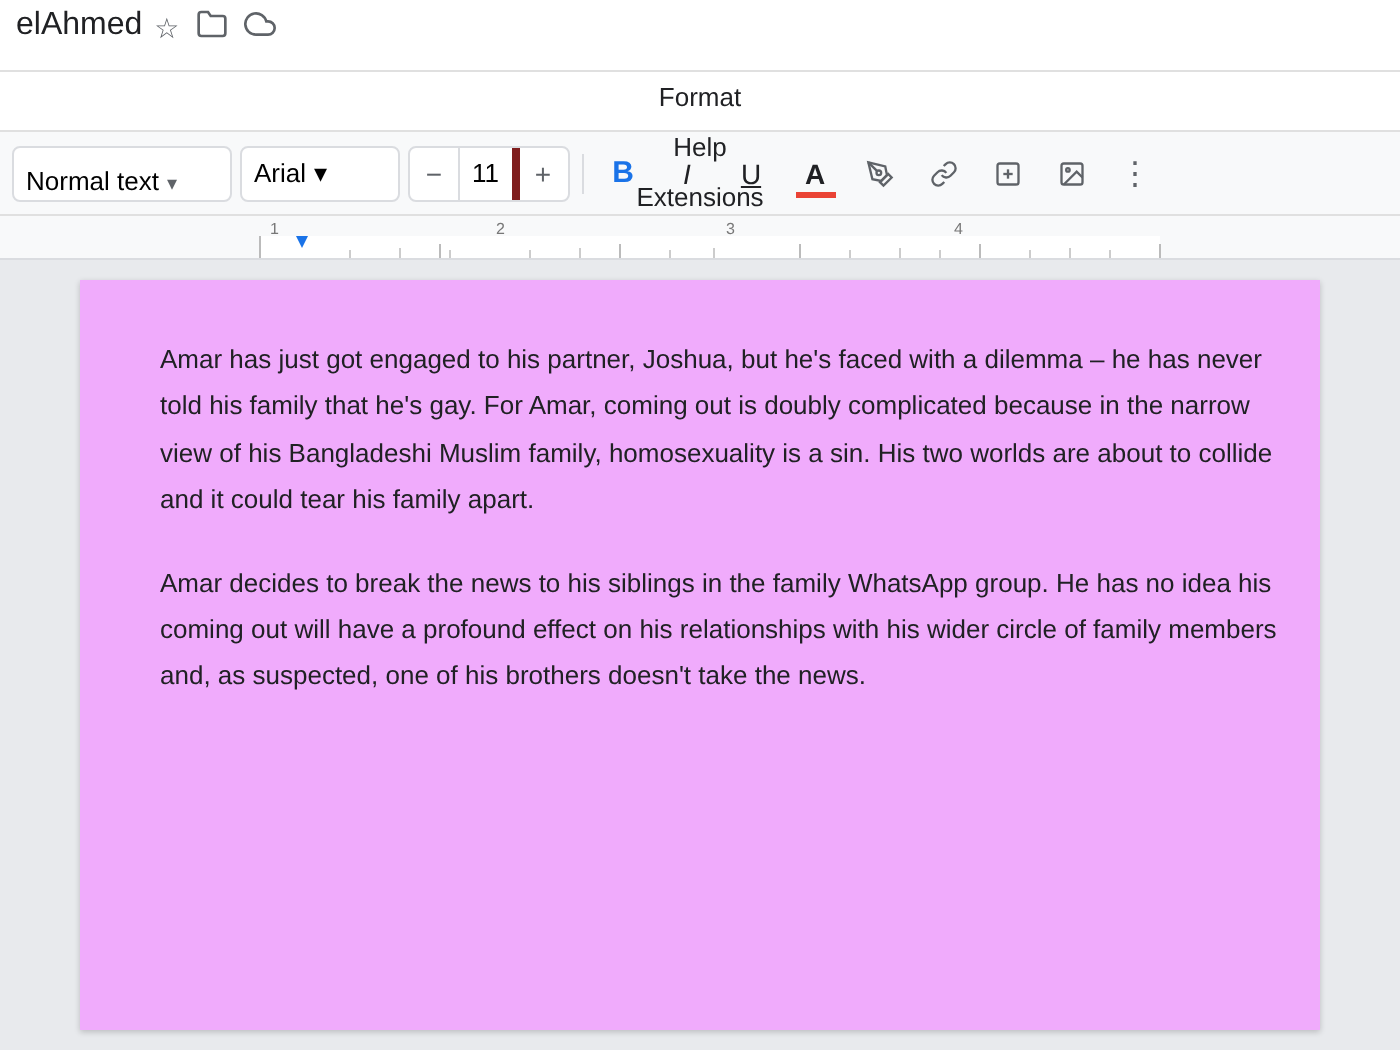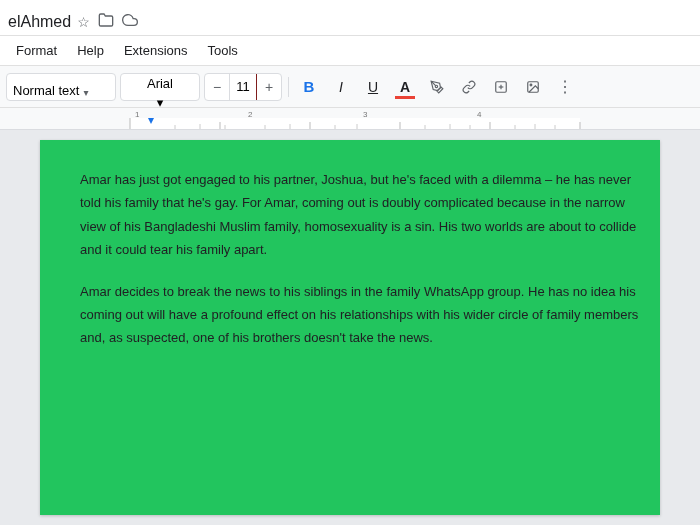--- a/index.html
+++ b/index.html
@@ -1,21 +1,21 @@
 <!DOCTYPE html>
 <html><head>
   <meta charset="utf-8">
   <style>
     * { margin: 0; padding: 0; box-sizing: border-box; }
     body { font-family: Arial, sans-serif; background: #fff; width: 700px; height: 525px; overflow: hidden; }
 
     
     .top-bar {
       display: flex;
-      align-items: flex-end;
+      align-items: flex-start;
       padding: 4px 8px;
       height: 36px;
       border-bottom: 1px solid #e0e0e0;
       background: #fff;
     }
     .doc-title {
       font-size: 16px;
       color: #202124;
       font-weight: 400;
       margin-right: 6px;
@@ -33,20 +33,21 @@
 
     
     .menu-bar {
       display: flex;
       align-items: center;
       padding: 2px 8px;
       height: 30px;
       background: #fff;
       border-bottom: 1px solid #e0e0e0;
       gap: 4px;
+      flex-direction: column;
     }
     .menu-item {
       font-size: 13px;
       color: #202124;
       padding: 3px 8px;
       border-radius: 4px;
       cursor: pointer;
     }
 
     
@@ -78,21 +79,20 @@
       align-items: center;
       border: 1px solid #dadce0;
       border-radius: 4px;
       padding: 2px 6px;
       height: 28px;
       min-width: 80px;
       font-size: 13px;
       background: #fff;
       cursor: pointer;
       gap: 4px;
-      flex-direction: column;
     }
     .toolbar-divider {
       width: 1px;
       height: 20px;
       background: #dadce0;
       margin: 0 2px;
     }
     .font-size-control {
       display: flex;
       align-items: center;
@@ -110,21 +110,21 @@
       cursor: pointer;
       font-size: 14px;
       color: #5f6368;
       border: none;
       background: none;
     }
     .font-size-val {
       padding: 0 6px;
       font-size: 13px;
       border-left: 1px solid #dadce0;
-      border-right: 1px solid #7f1d1d;
+      border-right: 4px solid #7f1d1d;
       height: 100%;
       display: flex;
       align-items: center;
       min-width: 28px;
       justify-content: center;
     }
     .tb-btn {
       width: 28px;
       height: 28px;
       display: flex;
@@ -153,21 +153,21 @@
     .doc-area {
       background: #e8eaed;
       flex: 1;
       display: flex;
       justify-content: center;
       padding: 10px 0;
       height: calc(525px - 36px - 30px - 42px - 22px);
       overflow-y: auto;
     }
     .doc-page {
-      background: #22c55e;
+      background: #f0abfc;
       width: 620px;
       min-height: 350px;
       box-shadow: 0 1px 3px rgba(0,0,0,0.2);
       padding: 28px 20px 28px 40px;
       font-family: Arial, sans-serif;
       font-size: 13px;
       line-height: 1.8;
       color: #202124;
     }
     .doc-paragraph {

